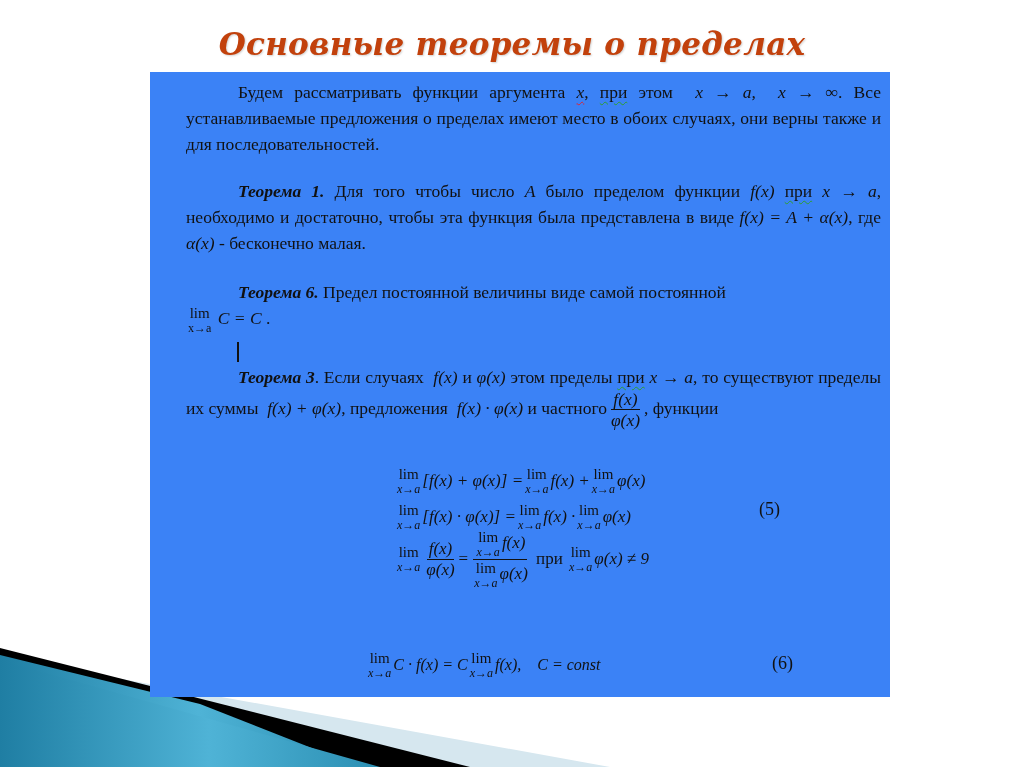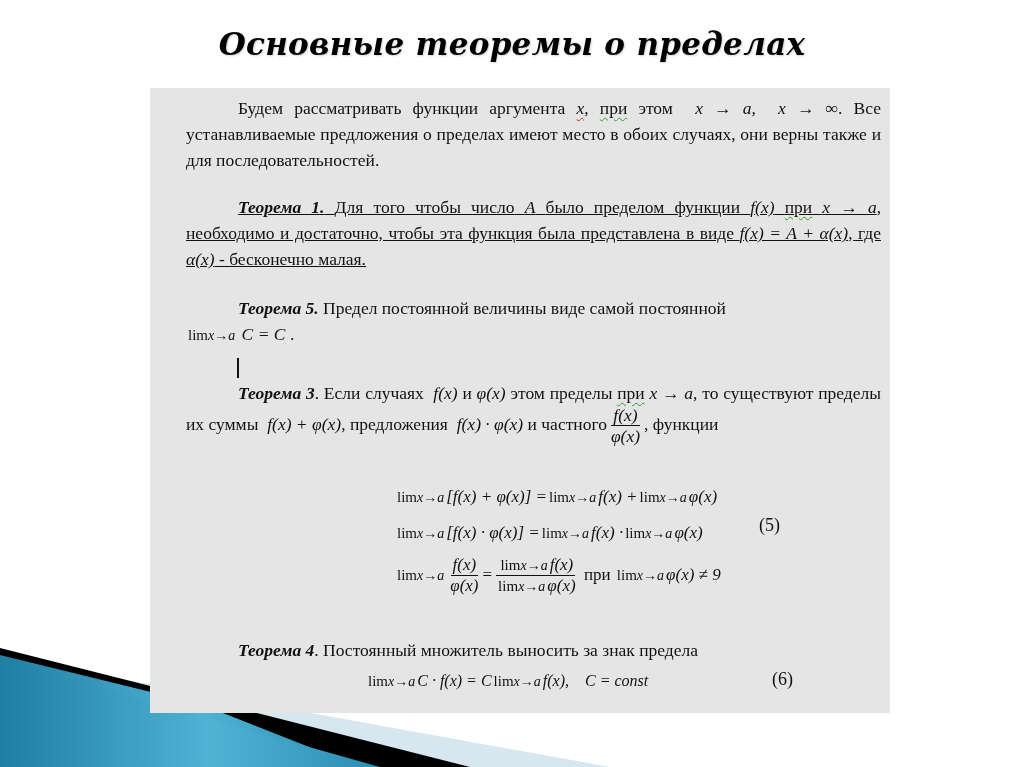--- a/index.html
+++ b/index.html
@@ -11,48 +11,48 @@
     body { position: relative; font-family: "Liberation Serif", "DejaVu Serif", serif; color: #111; }
 
     
     .deco { position: absolute; left: 0; top: 0; width: 1024px; height: 767px; pointer-events: none; }
 
     .slide-title {
       position: absolute; left: 0; top: 26px; width: 1024px;
       text-align: center;
       font-family: "DejaVu Serif", "Liberation Serif", serif;
       font-style: italic; font-weight: bold;
-      font-size: 31px; color: #000000;
+      font-size: 31px; color: #c2410c;
       letter-spacing: 0.3px;
       text-shadow: 1px 1px 2px rgba(0,0,0,0.18);
     }
 
     .page {
-      position: absolute; left: 150px; top: 88px;
+      position: absolute; left: 150px; top: 72px;
       width: 740px; height: 625px;
-      background: #e5e5e5;
+      background: #3b82f6;
     }
 
     .para {
       position: absolute; left: 36px; width: 695px;
       font-size: 17.5px; line-height: 26px;
       text-align: justify;
     }
     .para .indent { display: inline-block; width: 52px; }
     .thm { font-weight: bold; font-style: italic; }
     .m { font-style: italic; }
     .squig { text-decoration: underline wavy #2e9e2e; text-decoration-thickness: 1px; text-underline-offset: 3px; }
     .squig-red { text-decoration: underline wavy #d23; text-decoration-thickness: 1px; text-underline-offset: 3px; }
 
     .lim {
-      display: inline-flex; align-items: center;
+      display: inline-flex; flex-direction: column; align-items: center;
       vertical-align: middle; line-height: 1; margin: 0 2px;
     }
     .lim .l { font-size: 15px; font-style: normal; }
-    .lim .sub { font-size: 14px; font-style: italic; margin-top: 1px; }
+    .lim .sub { font-size: 12px; margin-top: 1px; }
 
     .frac { display: inline-flex; flex-direction: column; align-items: center; vertical-align: middle; line-height: 1.05; margin: 0 2px; }
     .frac .num { border-bottom: 1px solid #111; padding: 0 2px 1px; }
     .frac .den { padding: 1px 2px 0; }
 
     .cursor {
       position: absolute; left: 87px; top: 270px;
       width: 2px; height: 20px; background: #111;
     }
 
@@ -90,35 +90,35 @@
 
   <div class="para" style="top:7px;">
     <span class="indent"></span><span>Будем рассматривать функции аргумента</span>
     <span class="m squig-red">x</span><span>,</span>
     <span class="squig">при</span>
     <span>этом</span>
     &nbsp;<span class="m">x → a,</span>
     &nbsp;<span class="m">x → ∞</span><span>. Все устанавливаемые предложения о пределах имеют место в обоих случаях, они верны также и для последовательностей.</span>
   </div>
 
-  <div class="para" style="top:106px;text-decoration:underline;">
+  <div class="para" style="top:106px;">
     <span class="indent"></span><span class="thm">Теорема 1.</span>
     <span>Для того чтобы число</span>
     <span class="m">A</span>
     <span>было пределом функции</span>
     <span class="m">f(x)</span>
     <span class="squig">при</span>
     <span class="m">x → a</span><span>, необходимо и достаточно, чтобы эта функция была представлена в виде</span>
     <span class="m">f(x) = A + α(x)</span><span>, где</span>
     <span class="m">α(x)</span>
     <span>- бесконечно малая.</span>
   </div>
 
   <div class="para" style="top:207px;">
-    <span class="indent"></span><span class="thm">Теорема 5.</span>
+    <span class="indent"></span><span class="thm">Теорема 6.</span>
     <span>Предел постоянной величины виде самой постоянной</span>
     <br>
     <span class="lim">
         <span class="l">lim</span>
         <span class="sub">x→a</span>
       </span>
     <span class="m">C = C</span>
     <span>.</span>
   </div>
 
@@ -199,23 +199,20 @@
       &nbsp;<span class="upright">при</span>&nbsp;
       <span class="lim">
           <span class="l">lim</span>
           <span class="sub">x→a</span>
         </span>
       <span>φ(x) ≠ 9</span>
     </div>
     <span class="eqno" style="left:364px; top:36px;">(5)</span>
   </div>
 
-  <div class="para" style="top:549px;">
-    <span class="indent"></span><span class="thm">Теорема 4</span><span>. Постоянный множитель выносить за знак предела</span>
-  </div>
   <div class="formula-block" style="top:575px; left:216px; width:440px; font-size:16px;">
     <div class="fline">
       <span class="lim">
           <span class="l">lim</span>
           <span class="sub">x→a</span>
         </span>
       <span>C · f(x) = C</span>
       <span class="lim">
           <span class="l">lim</span>
           <span class="sub">x→a</span>

